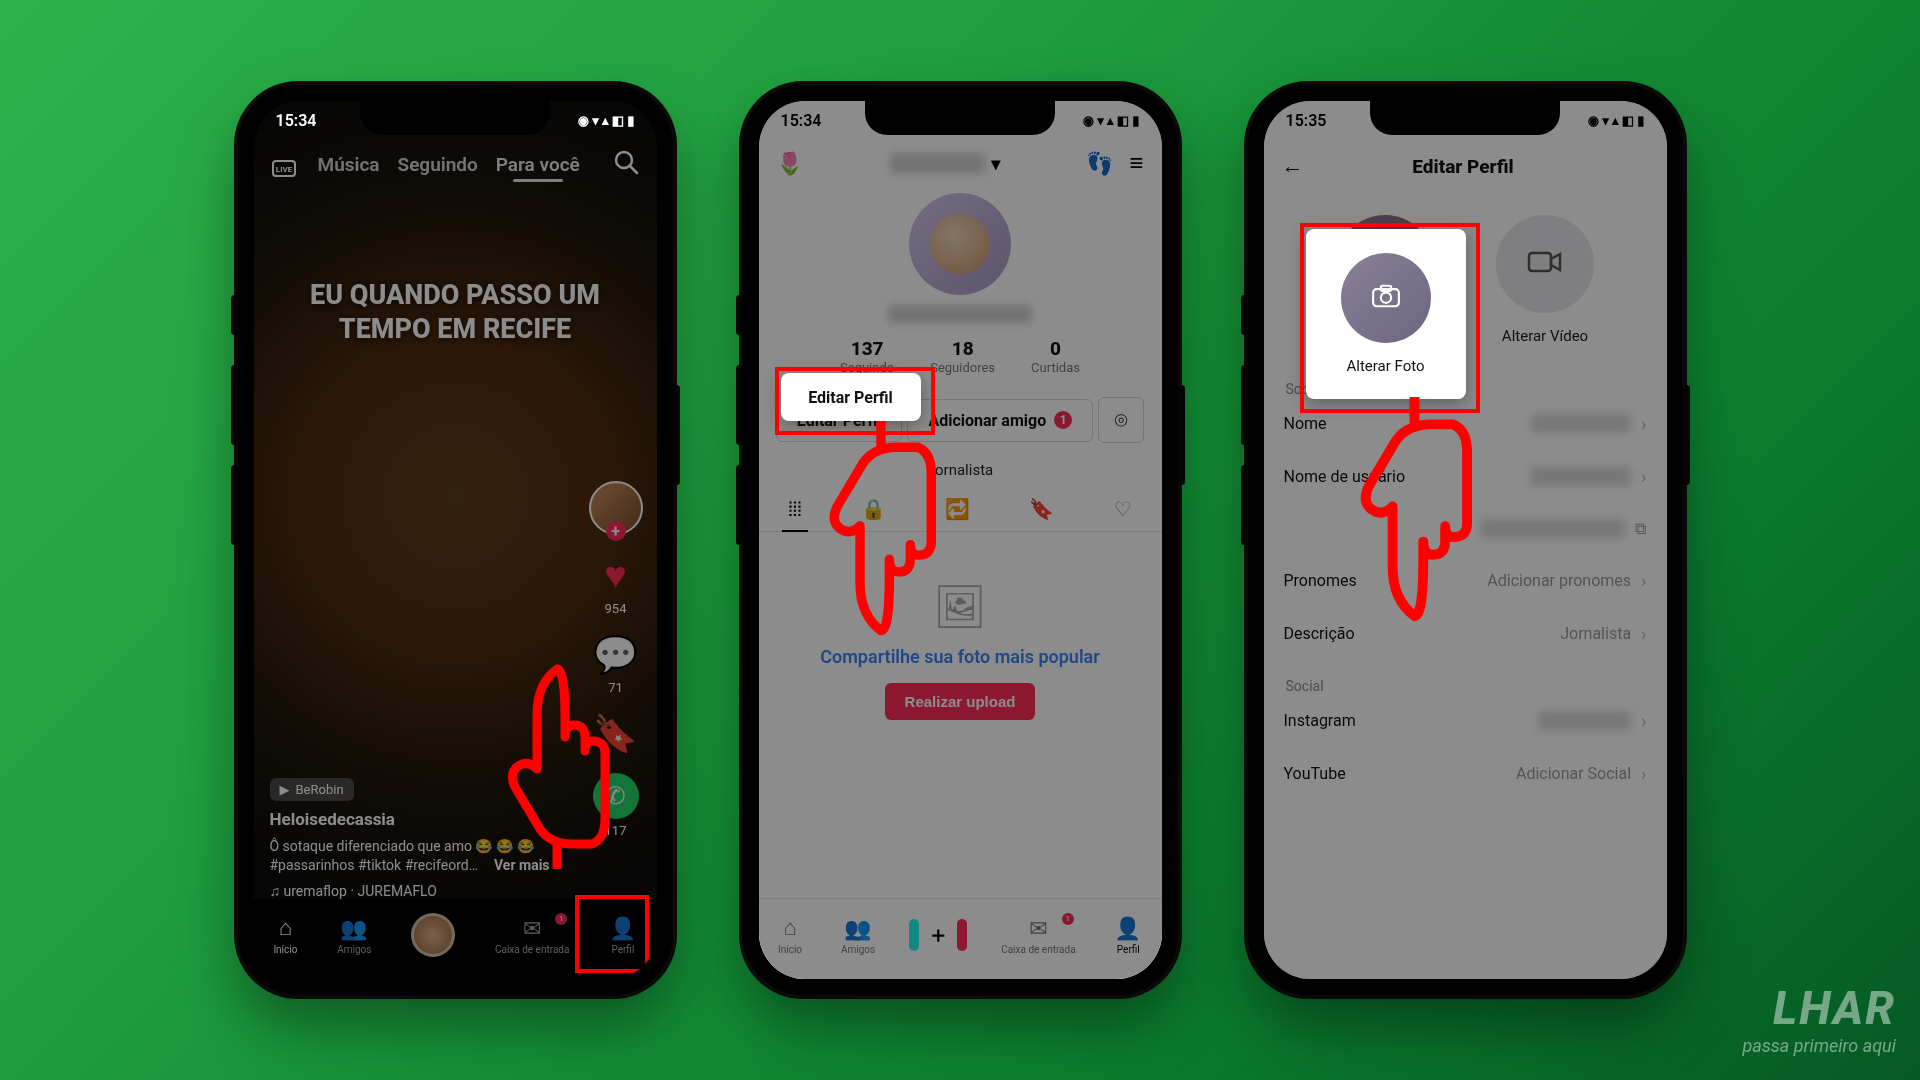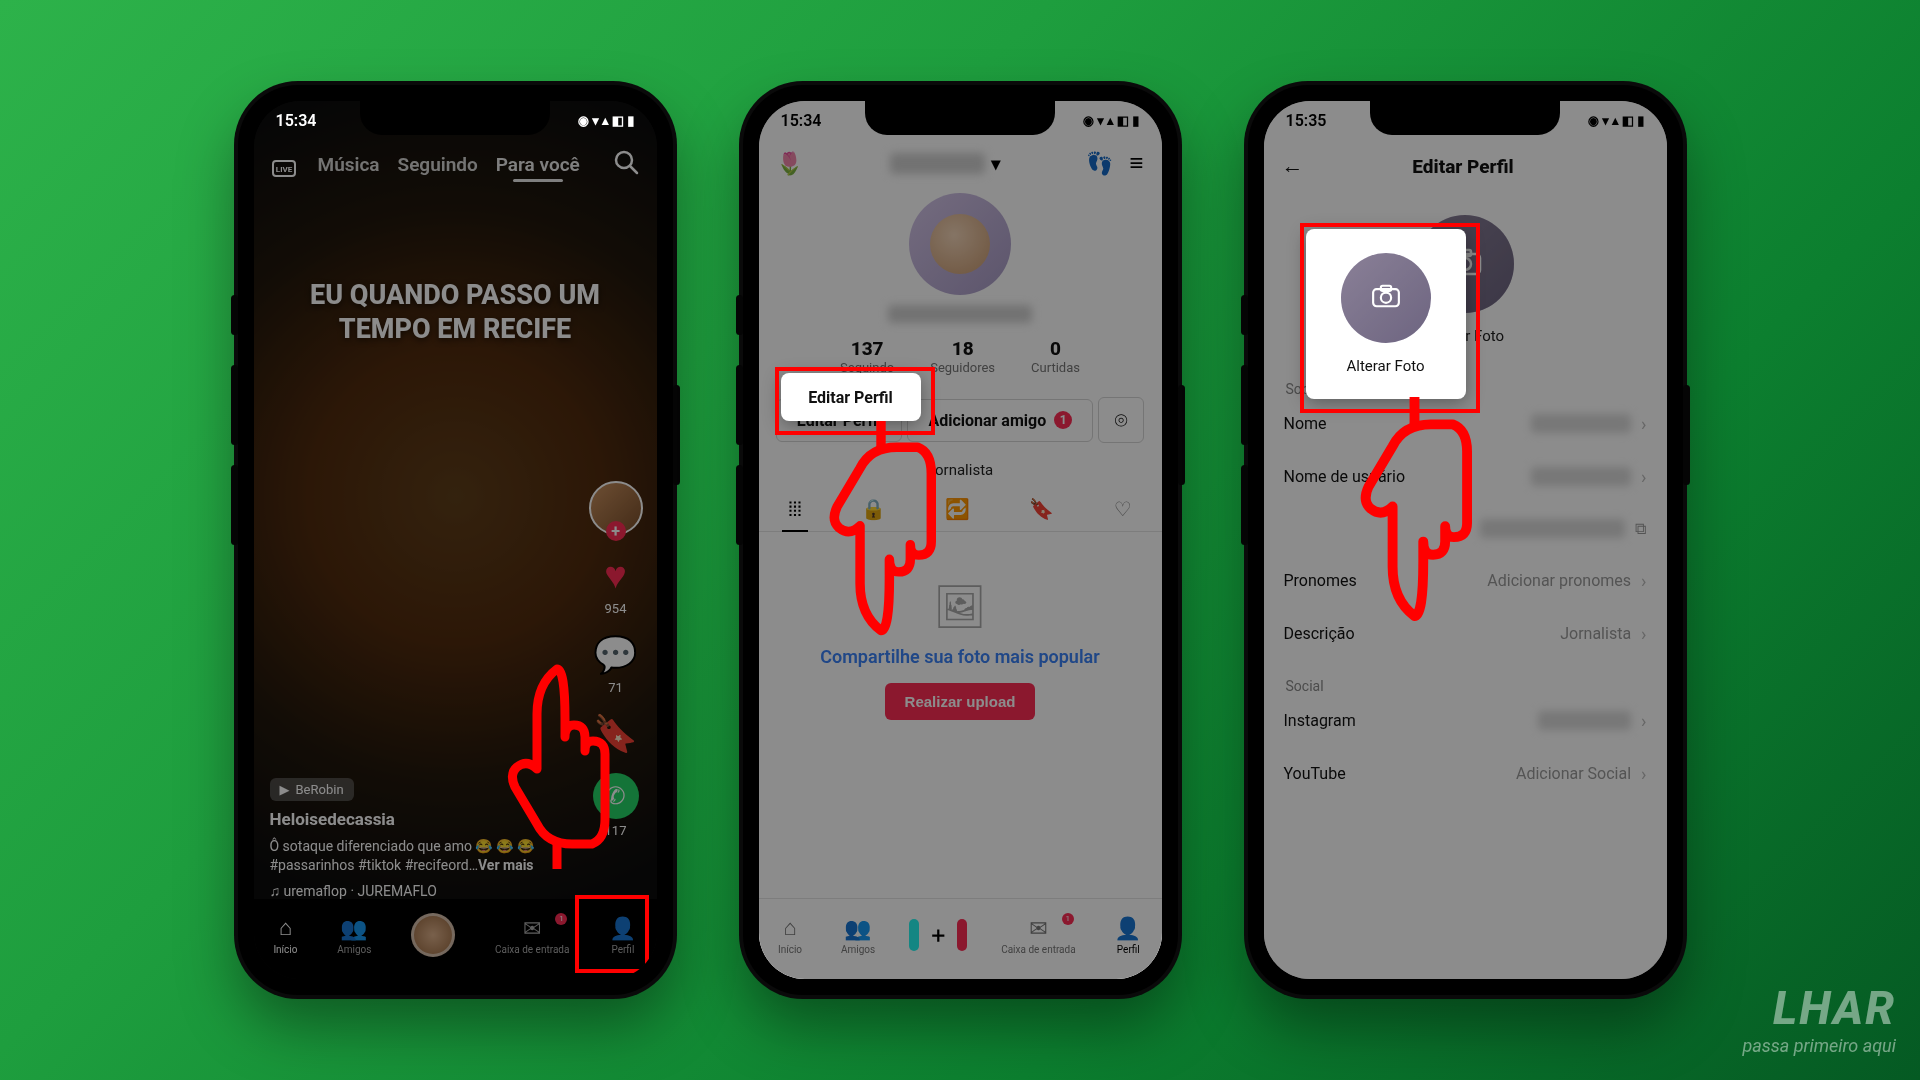--- a/index.html
+++ b/index.html
@@ -38,21 +38,21 @@
   .right-rail .item{display:flex;flex-direction:column;align-items:center;gap:4px;font-size:13px;}
   .avatar-sm{width:50px;height:50px;border-radius:50%;background:linear-gradient(135deg,#c78f5e,#7a4e2a);border:2px solid #fff;position:relative;}
   .avatar-sm:after{content:"+";position:absolute;bottom:-8px;left:50%;transform:translateX(-50%);width:20px;height:20px;background:#fe2c55;border-radius:50%;color:#fff;font-size:16px;font-weight:700;display:flex;align-items:center;justify-content:center;}
   .heart-ic{color:#fe2c55;font-size:38px;}
   .comment-ic,.bookmark-ic{font-size:36px;}
   .share-ic{width:46px;height:46px;border-radius:50%;background:#25d366;display:flex;align-items:center;justify-content:center;font-size:24px;color:#fff;}
   .feed-info{position:absolute;left:16px;right:90px;bottom:80px;color:#fff;font-size:15px;display:flex;flex-direction:column;gap:8px;}
   .pill{display:inline-flex;align-items:center;gap:6px;background:rgba(120,120,120,.55);padding:4px 10px;border-radius:6px;font-size:13px;width:fit-content;}
   .feed-user{font-weight:700;font-size:17px;}
   .feed-desc{font-size:14px;line-height:1.35;}
-  .vermais{font-weight:700;margin-left:0;}
+  .vermais{font-weight:700;margin-left:16px;}
   .feed-music{font-size:14px;display:flex;align-items:center;gap:6px;}
   .bottom-nav{position:absolute;left:0;right:0;bottom:0;height:72px;display:flex;align-items:center;justify-content:space-around;padding-bottom:8px;}
   .bottom-nav.dark{background:#000;color:#aaa;}
   .bottom-nav.light{background:#fff;color:#777;border-top:1px solid #e3e3e3;}
   .nav-item{display:flex;flex-direction:column;align-items:center;gap:3px;font-size:10px;position:relative;}
   .nav-item .ic{font-size:22px;}
   .nav-item.active{color:#fff;}
   .bottom-nav.light .nav-item.active{color:#000;}
   .nav-badge{position:absolute;top:-3px;right:2px;width:12px;height:12px;background:#fe2c55;border-radius:50%;color:#fff;font-size:8px;display:flex;align-items:center;justify-content:center;}
   .plus-btn{width:48px;height:32px;border-radius:9px;background:#fff;position:relative;display:flex;align-items:center;justify-content:center;color:#000;font-size:22px;font-weight:700;}
@@ -363,20 +363,31 @@
             <span class="cam-ic">
               <svg width="34" height="28" viewBox="0 0 34 28">
                   <rect x="2" y="6" width="30" height="20" rx="4" fill="none" stroke="#fff" stroke-width="2.5"></rect>
                   <circle cx="17" cy="16" r="6" fill="none" stroke="#fff" stroke-width="2.5"></circle>
                   <rect x="11" y="2" width="12" height="6" rx="2" fill="none" stroke="#fff" stroke-width="2.5"></rect>
                 </svg>
             </span>
           </div>
           <span class="change-lbl">Alterar Foto</span>
         </div>
+        <div class="change-item">
+          <div class="change-circle">
+            <span>
+              <svg width="36" height="26" viewBox="0 0 36 26">
+                  <rect x="2" y="4" width="22" height="18" rx="3" fill="none" stroke="#555" stroke-width="2.5"></rect>
+                  <path d="M24 10 L33 5 L33 21 L24 16 Z" fill="none" stroke="#555" stroke-width="2.5"></path>
+                </svg>
+            </span>
+          </div>
+          <span class="change-lbl">Alterar Vídeo</span>
+        </div>
       </div>
 
       <div class="section-lbl">Sobre você</div>
       <div class="edit-row">
           <span>Nome</span>
           <span class="val">
             <span class="blur-val">val</span>
             <span class="chev">›</span>
           </span>
         </div>

